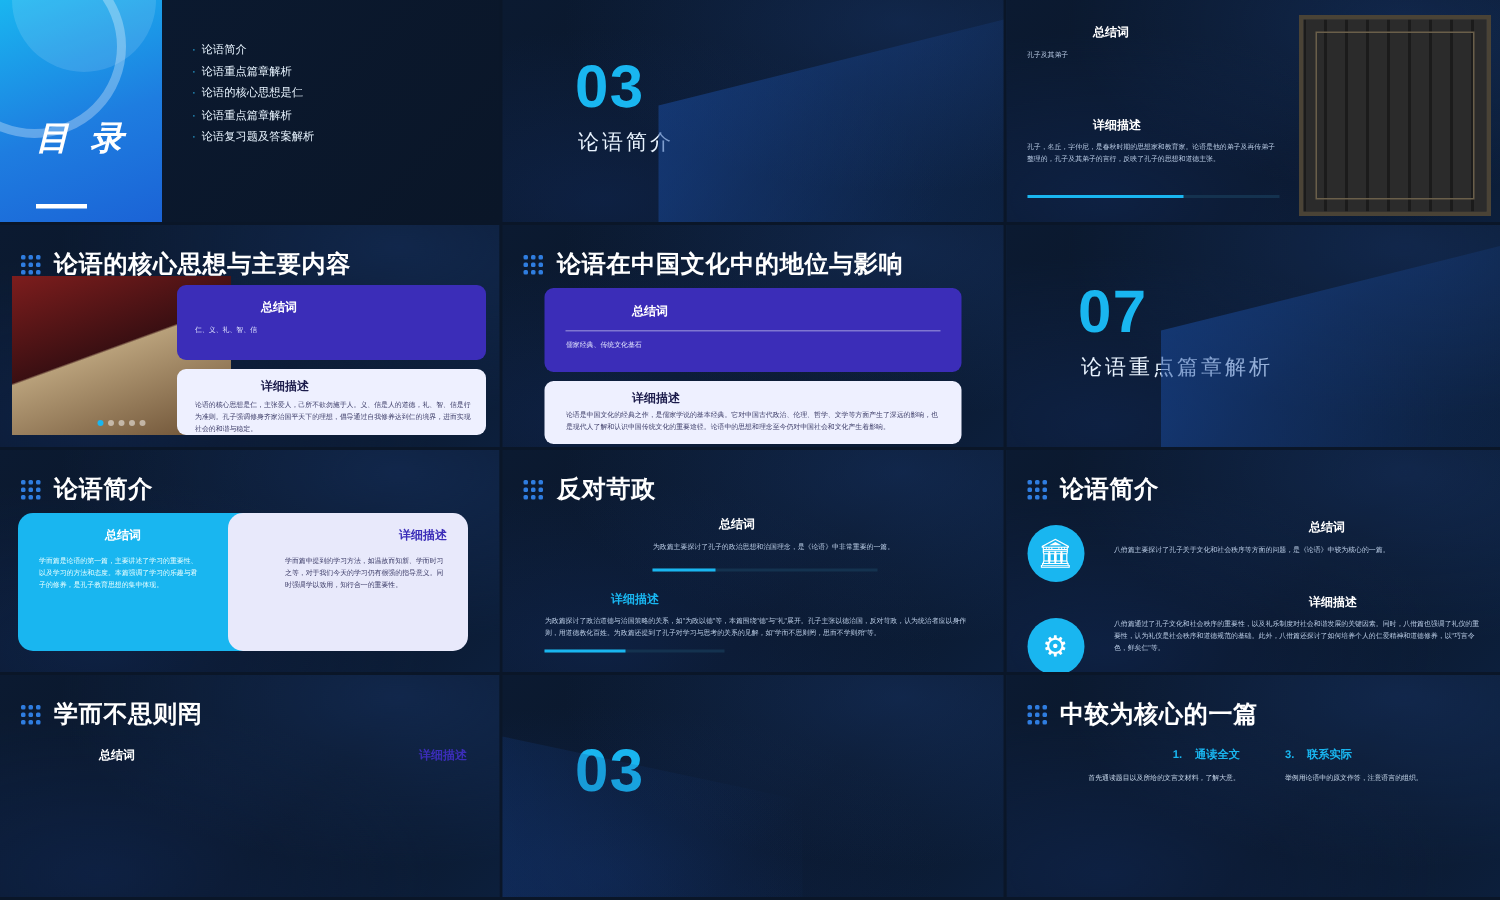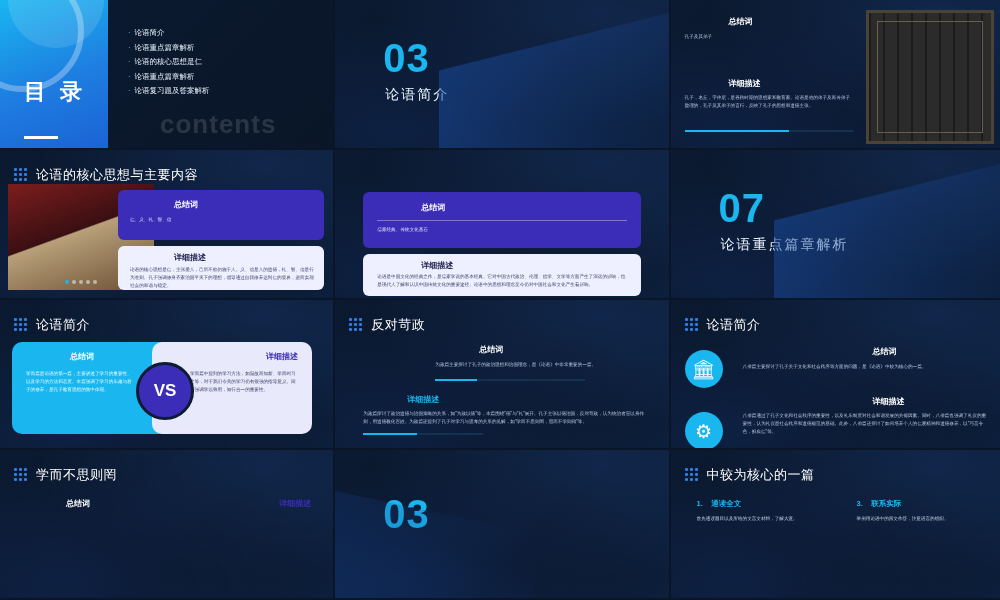--- a/index.html
+++ b/index.html
@@ -19,39 +19,39 @@
      transform:skewY(12deg);}
 
   
   .s1{background:linear-gradient(135deg,#0b1a31,#0a1628);}
   .s1 .leftpanel{position:absolute;left:0;top:0;width:108px;height:100%;
       background:linear-gradient(160deg,#19b6f0 0%,#1e7de0 55%,#1b63d6 100%);}
   .s1 .circ1{position:absolute;left:-38px;top:-30px;width:110px;height:110px;border-radius:50%;
       border:6px solid rgba(255,255,255,.30);}
   .s1 .circ2{position:absolute;left:8px;top:-48px;width:96px;height:96px;border-radius:50%;
       background:rgba(255,255,255,.12);}
-  .s1 .mulu{position:absolute;left:24px;top:78px;color:#fff;font-size:22px;font-weight:bold;letter-spacing:4px;line-height:28px;}
+  .s1 .mulu{position:absolute;left:24px;top:78px;color:#fff;font-size:22px;font-weight:bold;letter-spacing:4px;line-height:28px;font-style:italic;}
   .s1 .mulu-bar{position:absolute;left:24px;top:136px;width:34px;height:3px;background:#fff;}
   .s1 .toc{position:absolute;left:128px;top:26px;}
   .s1 .toc li{list-style:none;color:#e8f4ff;font-size:7.5px;line-height:14.5px;white-space:nowrap;}
   .s1 .toc li:before{content:"·";color:#2fc4ff;margin-right:4px;}
   .s1 ul{margin:0;padding:0;}
   .s1 .contents-word{position:absolute;left:160px;bottom:8px;color:rgba(255,255,255,.13);
       font-size:26px;font-weight:bold;letter-spacing:1px;}
 
   
   .bignum{position:absolute;left:48px;top:36px;color:#19b6f0;font-size:40px;font-weight:bold;letter-spacing:1px;}
   .bigtitle{position:absolute;left:50px;top:86px;color:#eaf4ff;font-size:14px;letter-spacing:2px;}
 
   
   .hdr{position:absolute;left:14px;top:16px;display:flex;align-items:center;gap:8px;}
   .dots{width:14px;height:14px;display:grid;grid-template-columns:repeat(3,3px);
         grid-template-rows:repeat(3,3px);gap:2px;}
   .dots i{display:block;width:3px;height:3px;background:#2f7de0;border-radius:1px;}
-  .hdr-t{color:#ffffff;font-size:13px;font-weight:normal;letter-spacing:.5px;}
+  .hdr-t{color:#ffffff;font-size:16px;font-weight:bold;letter-spacing:.5px;}
 
   .lbl{color:#ffffff;font-size:8px;font-weight:bold;margin-left:44px;}
   .body-t{color:#b9cbe4;font-size:4.6px;line-height:8px;}
   .rule{height:1px;background:linear-gradient(90deg,#1a5fc4,rgba(26,95,196,0));}
   .prog{height:2px;background:#14324f;position:relative;}
   .prog i{position:absolute;left:0;top:0;height:2px;background:#19b6f0;}
 
   
   .oldbook{position:absolute;right:10px;top:10px;width:122px;height:128px;
      background:
@@ -96,21 +96,20 @@
     <div class="mulu-bar"></div>
     <div class="toc">
       <ul>
         <li>论语简介</li>
         <li>论语重点篇章解析</li>
         <li>论语的核心思想是仁</li>
         <li>论语重点篇章解析</li>
         <li>论语复习题及答案解析</li>
       </ul>
     </div>
-    <div class="contents-word">contents</div>
   </div>
 
   <div class="slide bg-dark">
     <div class="bignum">03</div>
     <div class="bigtitle">论语简介</div>
     <div class="diagwave"></div>
   </div>
 
   <div class="slide bg-dark">
     <div style="position:absolute;left:14px;top:16px;">
@@ -155,20 +154,34 @@
       <div class="lbl" style="position:absolute;left:12px;top:9px;">总结词</div>
       <div class="body-t" style="position:absolute;left:12px;top:26px;color:#dfe3ff;">仁、义、礼、智、信</div>
     </div>
     <div class="whitecard" style="left:118px;top:96px;width:206px;height:44px;">
       <div class="lbl" style="position:absolute;left:12px;top:6px;color:#1b1b4b;">详细描述</div>
       <div class="body-t" style="position:absolute;left:12px;top:20px;right:10px;color:#3a3a66;">论语的核心思想是仁，主张爱人，己所不欲勿施于人。义、信是人的道德，礼、智、信是行为准则。孔子强调修身齐家治国平天下的理想，倡导通过自我修养达到仁的境界，进而实现社会的和谐与稳定。</div>
     </div>
   </div>
 
   <div class="slide bg-dark">
+    <div class="hdr">
+      <span class="dots">
+          <i></i>
+          <i></i>
+          <i></i>
+          <i></i>
+          <i></i>
+          <i></i>
+          <i></i>
+          <i></i>
+          <i></i>
+        </span>
+      <span class="hdr-t">论语在中国文化中的地位与影响</span>
+    </div>
     <div class="purplecard" style="left:28px;top:42px;width:278px;height:56px;">
       <div class="lbl" style="position:absolute;left:14px;top:10px;">总结词</div>
       <div class="rule" style="position:absolute;left:14px;top:28px;width:250px;background:rgba(255,255,255,.35);"></div>
       <div class="body-t" style="position:absolute;left:14px;top:34px;color:#e2e4ff;">儒家经典、传统文化基石</div>
     </div>
     <div class="whitecard" style="left:28px;top:104px;width:278px;height:42px;">
       <div class="lbl" style="position:absolute;left:14px;top:6px;color:#1b1b4b;">详细描述</div>
       <div class="body-t" style="position:absolute;left:14px;top:19px;right:12px;color:#3a3a66;">论语是中国文化的经典之作，是儒家学说的基本经典。它对中国古代政治、伦理、哲学、文学等方面产生了深远的影响，也是现代人了解和认识中国传统文化的重要途径。论语中的思想和理念至今仍对中国社会和文化产生着影响。</div>
     </div>
   </div>
@@ -195,21 +208,20 @@
       <span class="hdr-t">论语简介</span>
     </div>
     <div class="card-blue" style="left:12px;top:42px;width:160px;height:92px;">
       <div class="lbl" style="position:absolute;left:14px;top:9px;">总结词</div>
       <div class="body-t" style="position:absolute;left:14px;top:28px;width:110px;color:#eaffff;">学而篇是论语的第一篇，主要讲述了学习的重要性、以及学习的方法和态度。本篇强调了学习的乐趣与君子的修养，是孔子教育思想的集中体现。</div>
     </div>
     <div class="card-lav" style="left:152px;top:42px;width:160px;height:92px;">
       <div class="lbl" style="position:absolute;right:14px;top:9px;color:#3b2db8;">详细描述</div>
       <div class="body-t" style="position:absolute;right:12px;top:28px;width:110px;color:#3a3a66;">学而篇中提到的学习方法，如温故而知新、学而时习之等，对于我们今天的学习仍有很强的指导意义。同时强调学以致用，知行合一的重要性。</div>
     </div>
-    <div class="vs" style="left:136px;top:62px;">VS</div>
   </div>
 
   <div class="slide bg-dark">
     <div class="hdr">
       <span class="dots">
           <i></i>
           <i></i>
           <i></i>
           <i></i>
           <i></i>
@@ -296,21 +308,21 @@
           <i></i>
           <i></i>
           <i></i>
           <i></i>
           <i></i>
           <i></i>
           <i></i>
         </span>
       <span class="hdr-t">中较为核心的一篇</span>
     </div>
-    <div style="position:absolute;left:26px;top:42px;width:130px;">
+    <div style="position:absolute;left:26px;top:42px;width:130px;text-align:right;">
       <div>
         <span class="tipnum">1.</span>
         <span class="tipnum" style="margin-left:4px;">通读全文</span>
       </div>
       <div class="tiptext" style="margin-top:5px;">首先通读题目以及所给的文言文材料，了解大意。</div>
     </div>
     <div style="position:absolute;left:186px;top:42px;width:130px;">
       <div>
         <span class="tipnum">3.</span>
         <span class="tipnum" style="margin-left:4px;">联系实际</span>

